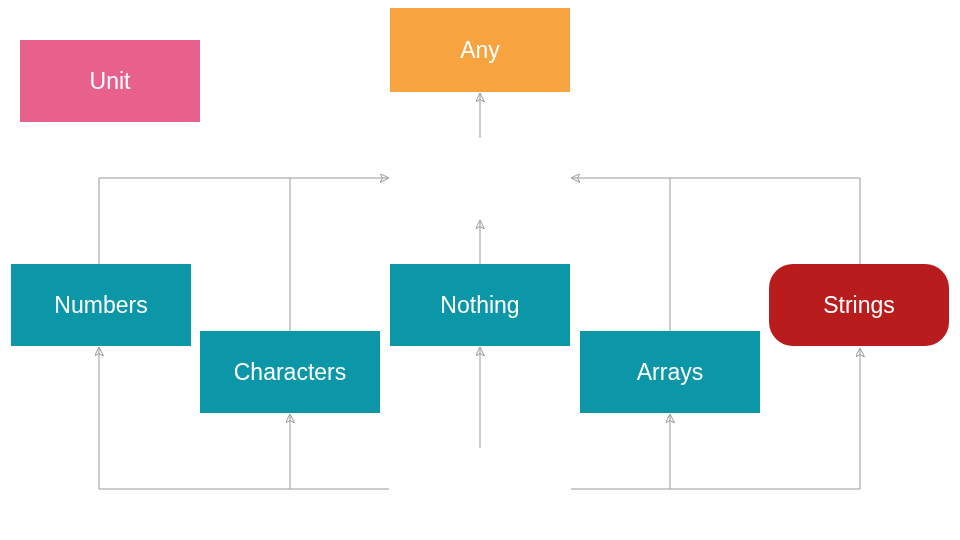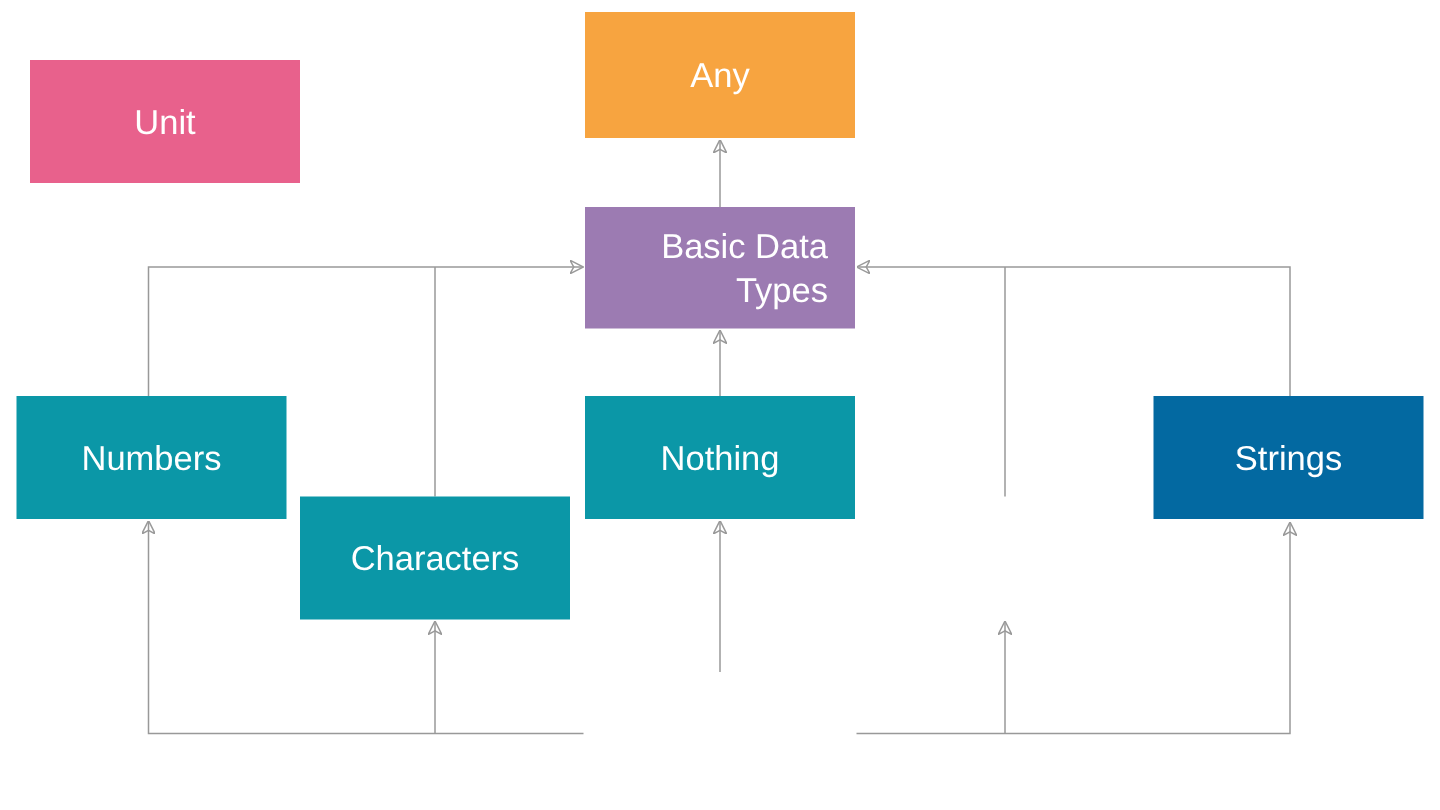--- a/index.html
+++ b/index.html
@@ -22,35 +22,35 @@
     stroke: #999999;
     stroke-width: 1;
   }
   .node {
     position: absolute;
     width: 180px;
     height: 82px;
     display: flex;
     align-items: center;
     justify-content: center;
-    text-align: right;
+    text-align: left;
     color: #ffffff;
     font-size: 23px;
     line-height: 29px;
     padding: 0 18px;
     box-sizing: border-box;
   }
   .node-unit       { left: 20px;  top: 40px;  background: #e8618c; }
   .node-any        { left: 390px; top: 8px;   height: 84px; background: #f7a440; }
   .node-basic      { left: 390px; top: 138px; height: 81px; background: #9c7bb2; }
   .node-numbers    { left: 11px;  top: 264px; background: #0b97a7; }
   .node-characters { left: 200px; top: 331px; background: #0b97a7; }
   .node-booleans   { left: 390px; top: 264px; background: #0b97a7; }
   .node-arrays     { left: 580px; top: 331px; background: #0b97a7; }
-  .node-strings    { left: 769px; top: 264px; background: #0369a1; }
+  .node-strings    { left: 769px; top: 264px; background: #b91c1c; border-radius: 24px; }
   .node-nothing    { left: 390px; top: 448px; background: #5b5b5b; }
 </style>
 </head>
 <body>
 
 <div class="canvas">
 
   <svg class="connectors" viewBox="0 0 960 540" xmlns="http://www.w3.org/2000/svg">
     <defs>
       <marker id="arrow" viewBox="0 0 9 9" refX="8" refY="4.5" markerWidth="9" markerHeight="9" markerUnits="userSpaceOnUse" orient="auto">
@@ -72,35 +72,35 @@
   </svg>
 
   <div class="node node-unit">
     <span>Unit</span>
   </div>
 
   <div class="node node-any">
     <span>Any</span>
   </div>
 
-  <div class="node node-basic">
-    <span>Basic Data Types</span>
-  </div>
 
   <div class="node node-numbers">
     <span>Numbers</span>
   </div>
 
   <div class="node node-characters">
     <span>Characters</span>
   </div>
 
   <div class="node node-booleans">
     <span>Nothing</span>
   </div>
 
+  <div class="node node-arrays">
+    <span>Arrays</span>
+  </div>
 
   <div class="node node-strings">
     <span>Strings</span>
   </div>
 
 
 </div>
 
 </body></html>

